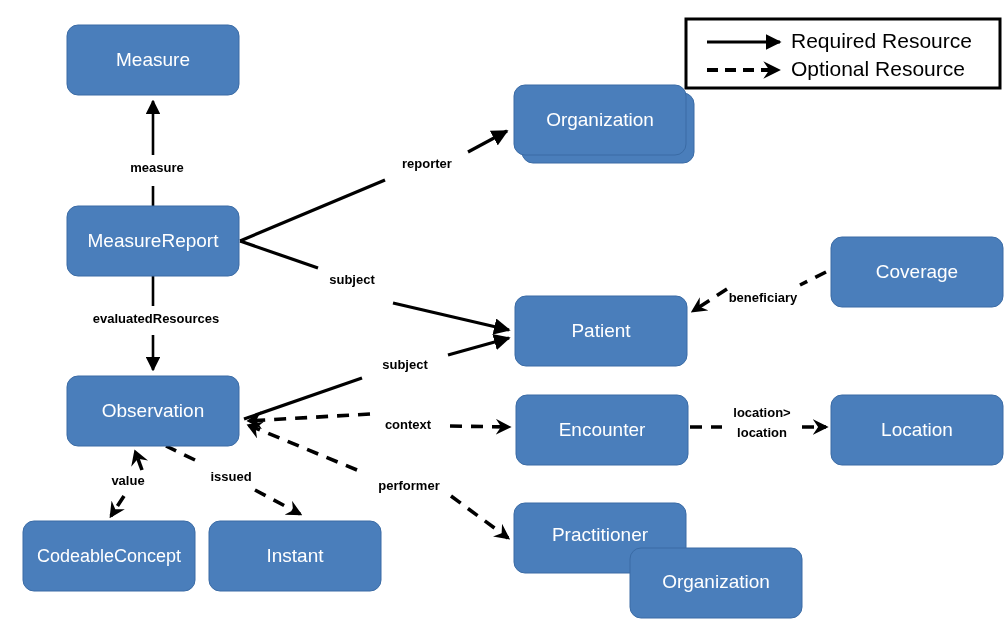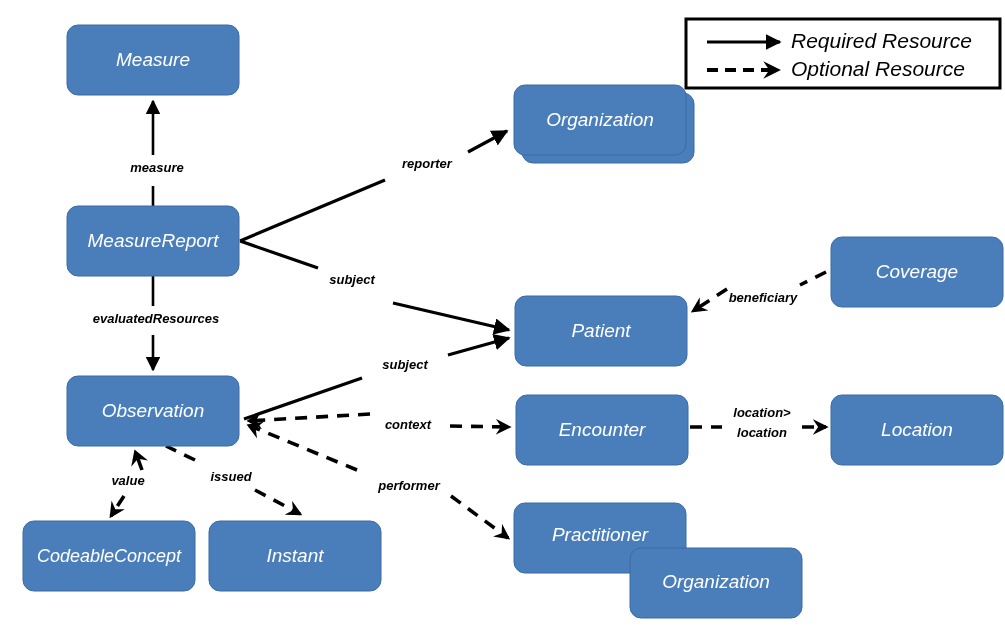--- a/index.html
+++ b/index.html
@@ -10,21 +10,20 @@
   body {
     width: 1005px;
     height: 632px;
     font-family: "Liberation Sans", sans-serif;
     overflow: hidden;
   }
   #diagram-root {
     position: relative;
     width: 1005px;
     height: 632px;
-    font-style: italic;
   }
   svg.canvas {
     position: absolute;
     top: 0;
     left: 0;
     width: 1005px;
     height: 632px;
   }
   .node-rect {
     fill: #4a7ebb;

